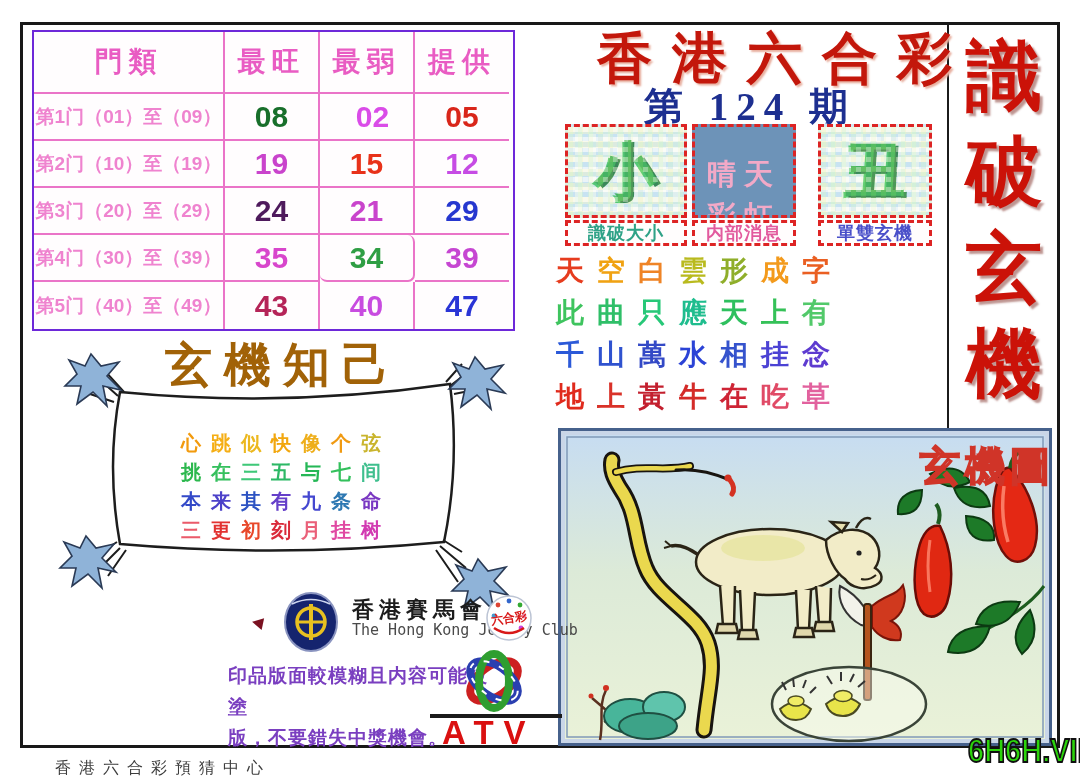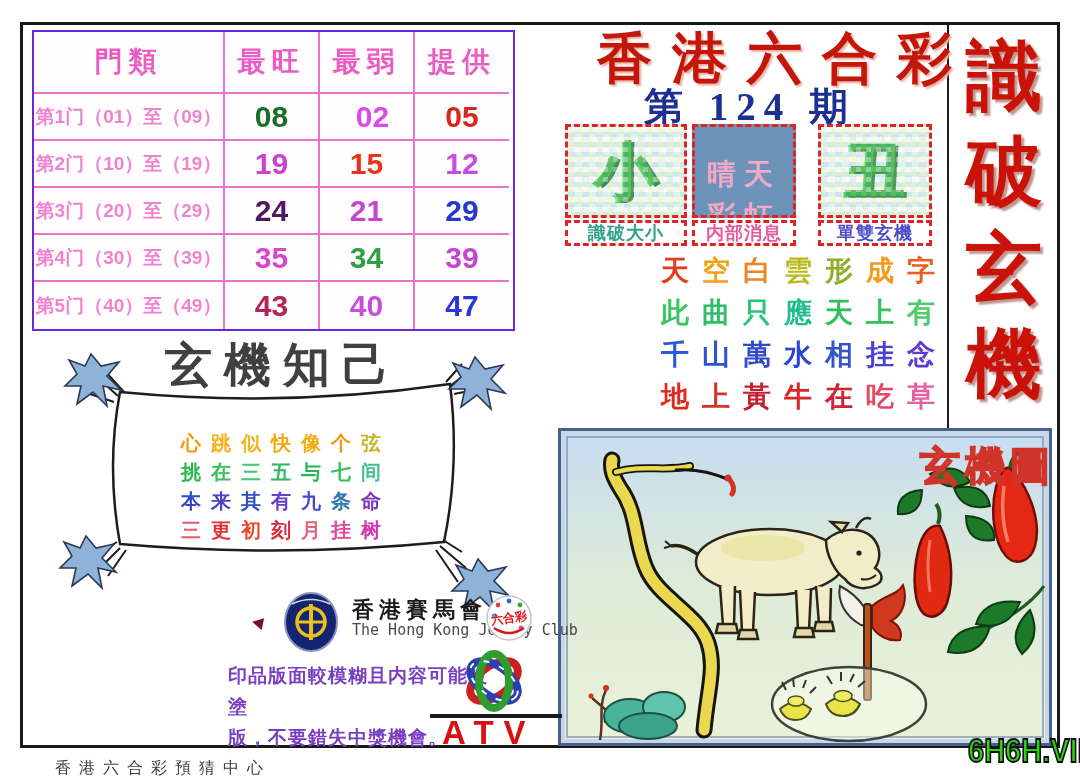--- a/index.html
+++ b/index.html
@@ -63,21 +63,21 @@
   }
   .mosaic-overlay{position:absolute;inset:0;z-index:2;pointer-events:none;
     background:repeating-conic-gradient(rgba(255,255,255,.50) 0 25%,rgba(170,215,240,.28) 0 50%,rgba(190,240,200,.34) 0 75%,rgba(255,255,225,.30) 0 100%);
     background-size:10px 10px;}
   .box2-lines{font-size:29px;font-weight:900;letter-spacing:8px;line-height:42px;text-align:center;}
   .hintlabel{border:3px dashed #dd2424;box-sizing:border-box;background:#fffdfd;
     display:flex;align-items:center;justify-content:center;
     font-size:18px;font-weight:800;letter-spacing:1px;}
 
   
-  .sky-poem{left:556px;top:250px;width:392px;text-align:right;
+  .sky-poem{left:556px;top:250px;width:392px;text-align:left;
     font-size:28px;font-weight:800;letter-spacing:13px;line-height:42px;}
 
   
   .side-char{left:958px;width:92px;height:92px;text-align:center;
     font-size:76px;font-weight:900;line-height:92px;
     font-family:"Liberation Serif",serif;
     text-shadow:3px 3px 2px rgba(110,20,10,.45);}
 
   
   .hkjc-cn{left:352px;top:595px;font-size:22px;font-weight:700;color:#1c1c1c;letter-spacing:5px;}
@@ -117,30 +117,30 @@
   <div class="cell num" style="color: rgb(232, 50, 26);">15</div>
   <div class="cell num" style="color: rgb(198, 76, 228);">12</div>
 
   <div class="cell rowlabel">第3门（20）至（29）</div>
   <div class="cell num" style="color: rgb(78, 26, 92);">24</div>
   <div class="cell num" style="color: rgb(201, 68, 204);">21</div>
   <div class="cell num" style="color: rgb(38, 55, 207);">29</div>
 
   <div class="cell rowlabel">第4门（30）至（39）</div>
   <div class="cell num" style="color: rgb(216, 70, 204);">35</div>
-  <div class="cell num" style="color: rgb(47, 158, 68);">34</div>
+  <div class="cell num" style="color: rgb(47, 158, 68); border-radius: 7px;">34</div>
   <div class="cell num" style="color: rgb(198, 70, 210);">39</div>
 
   <div class="cell rowlabel lastrow">第5门（40）至（49）</div>
   <div class="cell num lastrow" style="color: rgb(181, 36, 88);">43</div>
   <div class="cell num lastrow" style="color: rgb(200, 76, 224);">40</div>
   <div class="cell num lastrow" style="color: rgb(42, 53, 214);">47</div>
 </div>
 
-<div class="abs banner-title" style="color: #404040;">玄機知己</div>
+<div class="abs banner-title" style="color: #a16207;">玄機知己</div>
 
 <svg class="abs" style="left:40px;top:352px;" width="480" height="272" viewBox="0 0 480 272">
   <defs>
     <path id="bird" d="M28,4 L38,16 L56,12 L44,26 L58,40 L40,36 L44,56 L30,42 L14,54 L18,36 L2,36 L14,24 L6,10 L22,16 Z"></path>
   </defs>
   <path d="M80,40 Q245,56 410,32 Q420,112 404,190 Q240,206 80,192 Q66,114 80,40 Z" fill="#ffffff" stroke="#1d1d1d" stroke-width="2.5"></path>
   <g stroke="#1d1d1d" stroke-width="2">
     <path d="M78,44 L58,26 M74,50 L50,42 M84,40 L64,18"></path>
     <path d="M410,34 L428,20 M414,42 L434,38 M406,30 L422,12"></path>
     <path d="M77,190 L58,202 M80,196 L62,214 M86,198 L68,224"></path>

